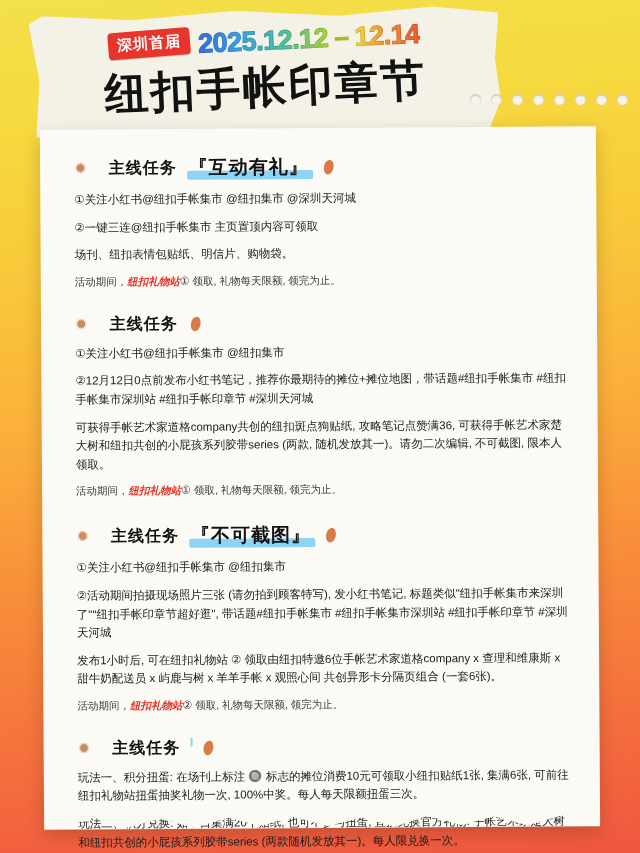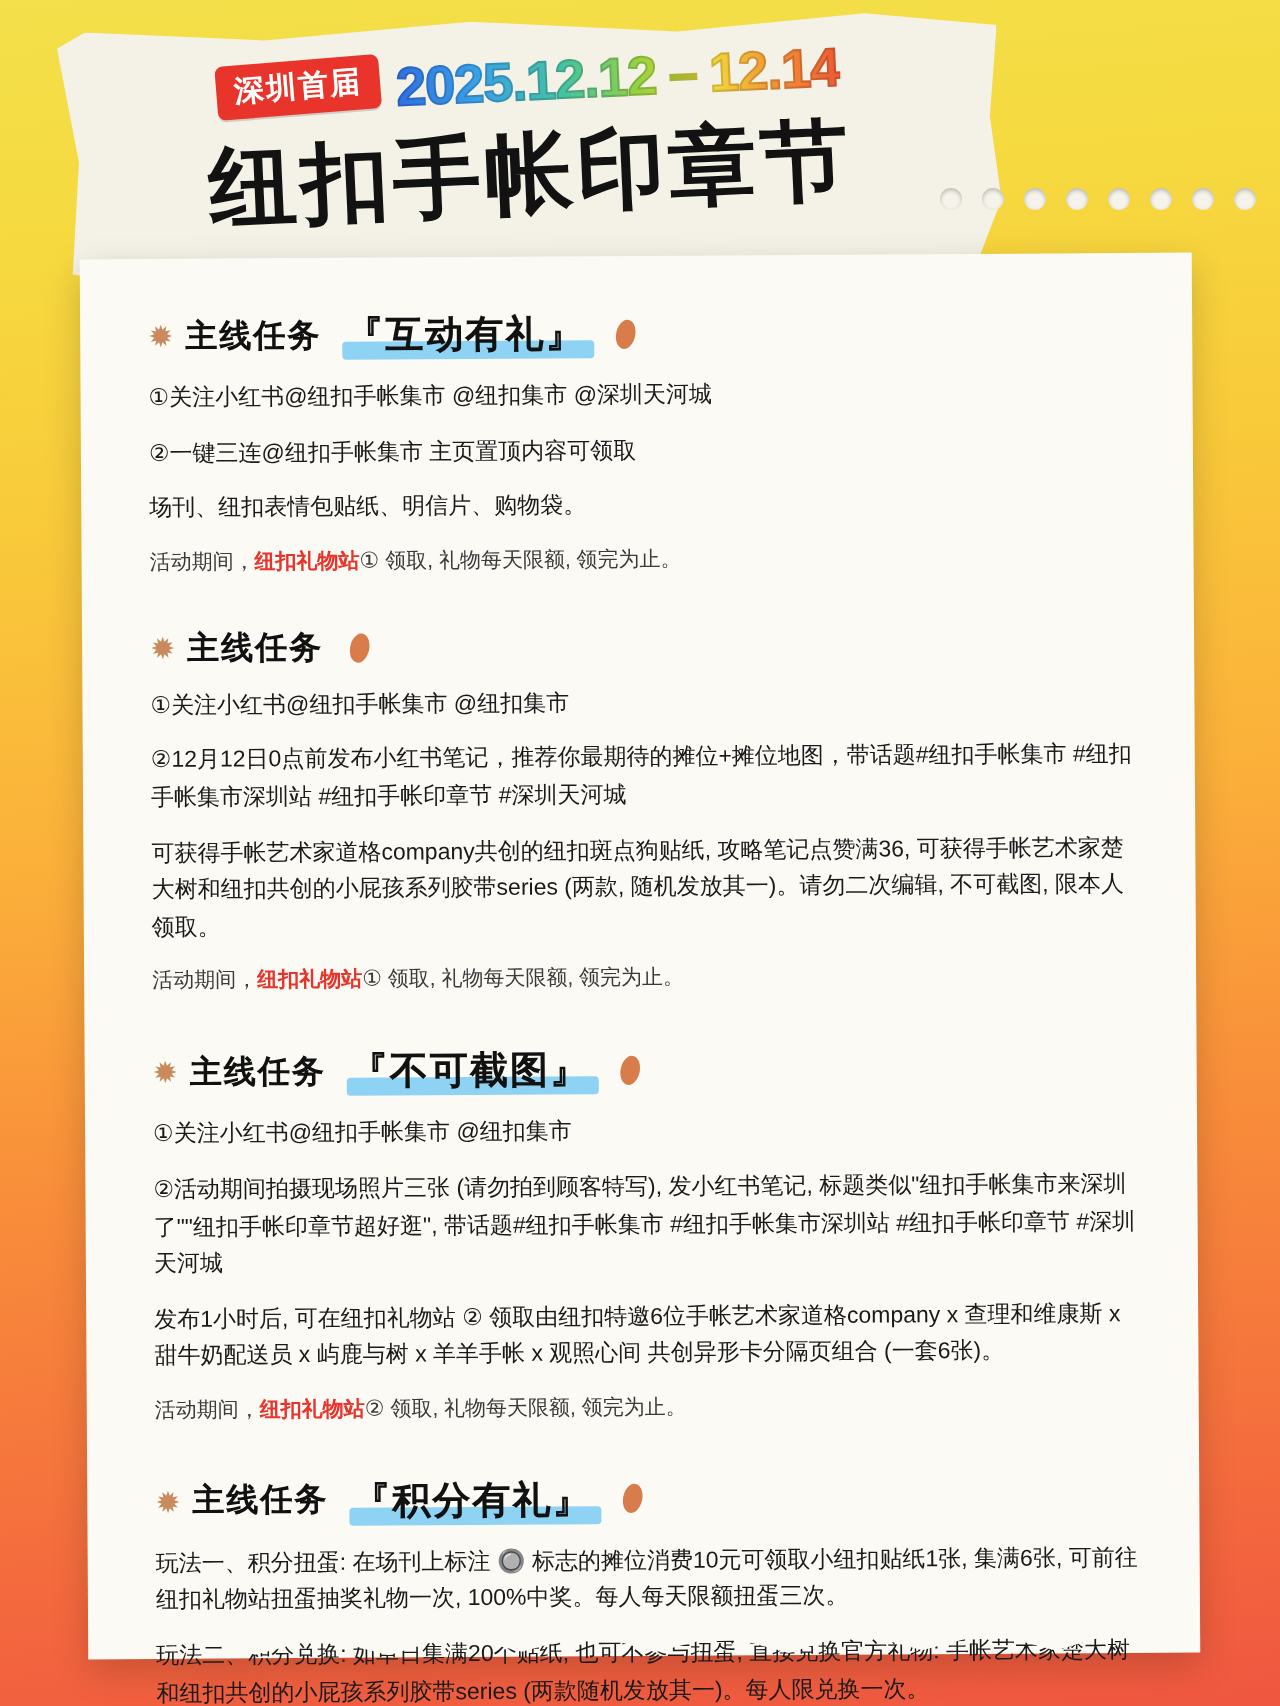--- a/index.html
+++ b/index.html
@@ -56,34 +56,34 @@
   .sheet::after{
     content:"";position:absolute;left:0;right:0;bottom:-1px;height:14px;
     background:#fbfaf5;
     clip-path:polygon(0 0,4% 70%,9% 10%,15% 80%,21% 20%,27% 85%,33% 15%,39% 75%,45% 10%,51% 80%,57% 20%,63% 85%,69% 12%,75% 78%,81% 18%,87% 82%,93% 14%,100% 70%,100% 0);
   }
   .inner{position:absolute;left:34px;right:30px;top:26px;}
 
   
   .sec{margin-bottom:6px;}
   .sec-head{display:flex;align-items:center;gap:10px;margin-bottom:9px;position:relative;}
-  .sec-label{font-size:16px;font-weight:bold;color:#111;letter-spacing:1px;}
+  .sec-label{font-size:16px;font-weight:bold;color:#111;letter-spacing:1px;margin-left:16px;}
   .sec-title-wrap{position:relative;display:inline-block;}
   .sec-title{
     font-size:19px;font-weight:bold;color:#111;letter-spacing:1px;
     position:relative;z-index:2;padding:0 2px;margin-top:40px;
   }
   .hl{position:absolute;left:0;right:-2px;bottom:1px;height:9px;background:#8fd3f4;z-index:1;border-radius:2px;}
   .stamp-icon{color:#d77c4a;font-size:18px;margin-left:2px;transform:rotate(12deg);}
   .stamp-left{color:#c98a5e;font-size:15px;margin-right:-4px;}
 
   
   p{margin:0 0 9px 0;font-size:11.5px;line-height:1.62;color:#1a1a1a;}
   .note{font-size:10.5px;color:#3a3a3a;margin-top:4px;}
-  .red{color:#e8342a;font-weight:bold;}
+  .red{color:#e8342a;font-weight:bold;font-style:italic;}
   .circ{font-size:11px;}
   .gap{height:14px;}
 </style>
 </head>
 <body>
 
 <div class="rail left"></div>
 <div class="rail right"></div>
 
 <div class="banner">
@@ -162,21 +162,20 @@
     </div>
 
     <div class="gap"></div>
 
     <div class="sec">
       <div class="sec-head">
         <span class="stamp-left">✹</span>
         <span class="sec-label">主线任务</span>
         <span class="sec-title-wrap">
           <span class="hl"></span>
-          <span class="sec-title">『积分有礼』</span>
         </span>
         <span class="stamp-icon">⬮</span>
       </div>
       <p>玩法一、积分扭蛋: 在场刊上标注 🔘 标志的摊位消费10元可领取小纽扣贴纸1张, 集满6张, 可前往纽扣礼物站扭蛋抽奖礼物一次, 100%中奖。每人每天限额扭蛋三次。</p>
       <p>玩法二、积分兑换: 如单日集满20个贴纸, 也可不参与扭蛋, 直接兑换官方礼物: 手帐艺术家楚大树和纽扣共创的小屁孩系列胶带series (两款随机发放其一)。每人限兑换一次。</p>
 
     </div>
 
   </div>
 </div>

